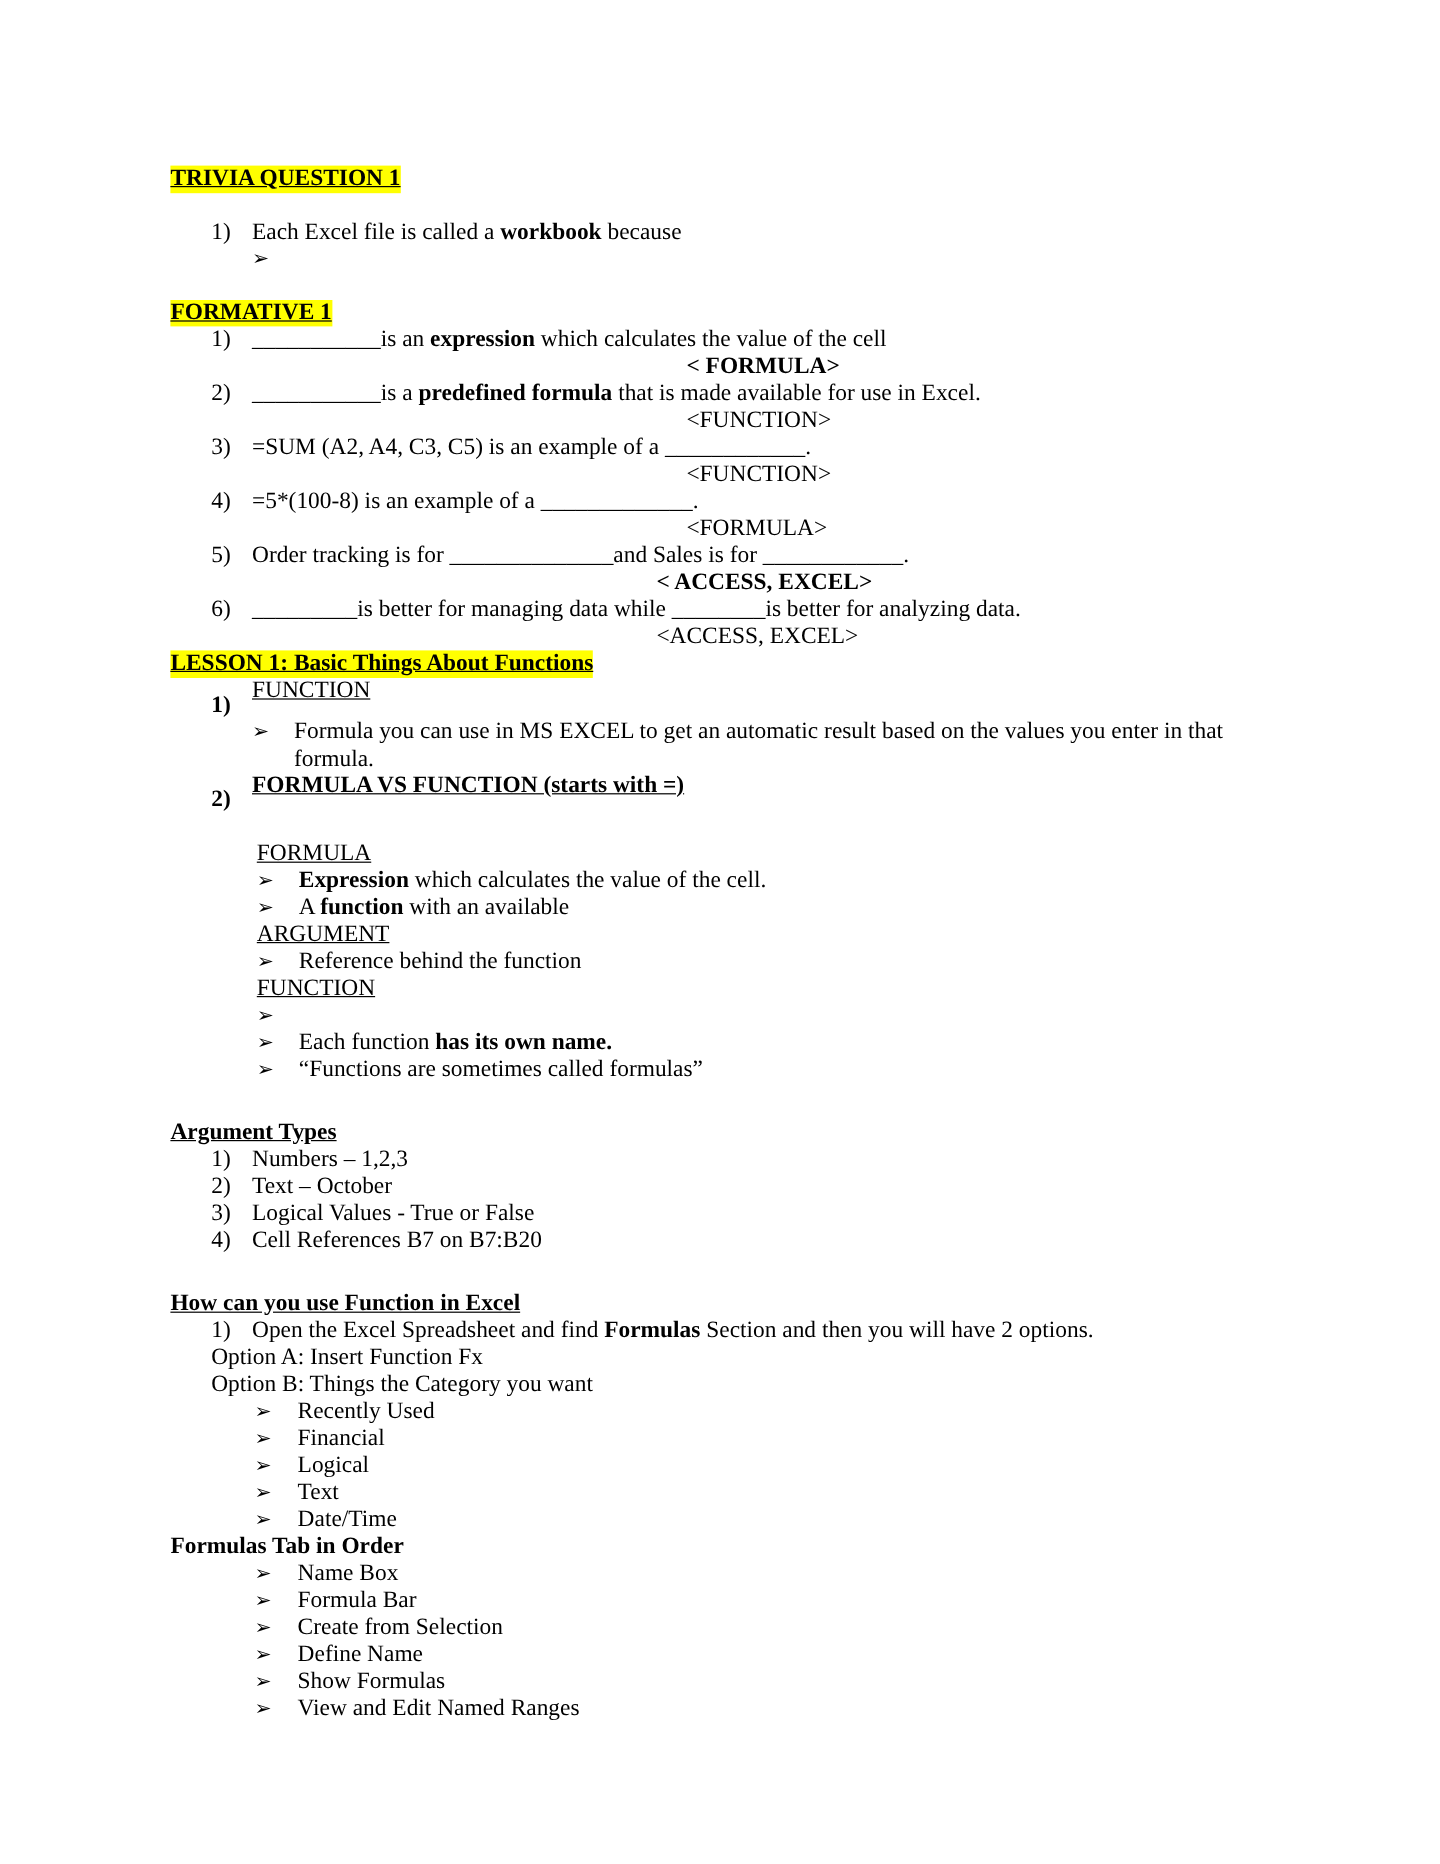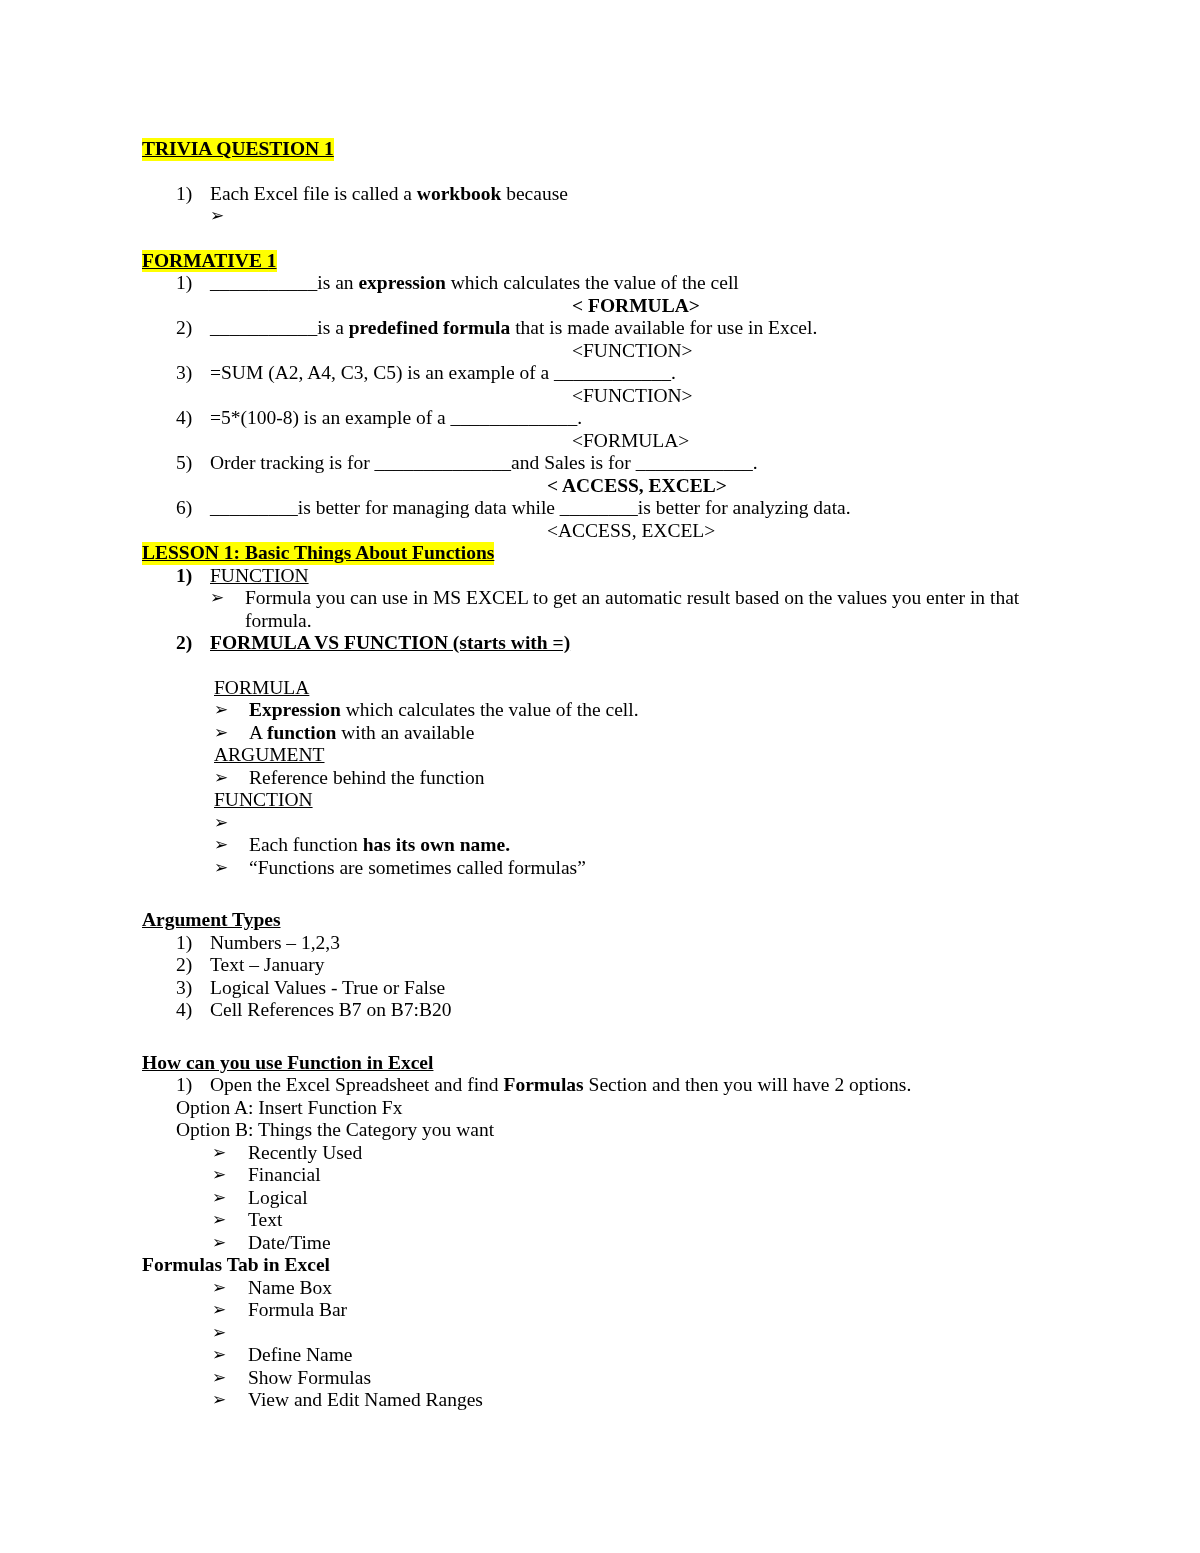--- a/index.html
+++ b/index.html
@@ -22,21 +22,21 @@
     padding: 0;
   }
   .doc {
     position: absolute;
     left: 142px;
     top: 138px;
     width: 930px;
     font-size: 19.5px;
     line-height: 22.5px;
   }
-  .b { font-weight: bold; }
+  .b { font-weight: bold; margin-top: 12px; }
   .u { text-decoration: underline; }
   .bu { font-weight: bold; text-decoration: underline; }
 
   .heading-hl {
     display: inline-block;
     font-weight: bold;
     text-decoration: underline;
     background: #FFFF00;
     white-space: pre;
   }
@@ -231,21 +231,21 @@
     <div>
       <div class="blk">
         <span class="heading-plain">Argument Types</span>
       </div>
       <div class="row num-l1">
         <span class="marker">1)</span>
         <span class="content">Numbers – 1,2,3</span>
       </div>
       <div class="row num-l1">
         <span class="marker">2)</span>
-        <span class="content">Text – January</span>
+        <span class="content">Text – October</span>
       </div>
       <div class="row num-l1">
         <span class="marker">3)</span>
         <span class="content">Logical Values - True or False</span>
       </div>
       <div class="row num-l1">
         <span class="marker">4)</span>
         <span class="content">Cell References B7 on B7:B20</span>
       </div>
     </div>
@@ -280,32 +280,33 @@
         <span class="content">Text</span>
       </div>
       <div class="row arw-l3">
         <span class="marker">➢</span>
         <span class="content">Date/Time</span>
       </div>
     </div>
 
     <div>
       <div class="blk">
-        <span class="heading-bold-only">Formulas Tab in Excel</span>
+        <span class="heading-bold-only">Formulas Tab in Order</span>
       </div>
       <div class="row arw-l3">
         <span class="marker">➢</span>
         <span class="content">Name Box</span>
       </div>
       <div class="row arw-l3">
         <span class="marker">➢</span>
         <span class="content">Formula Bar</span>
       </div>
       <div class="row arw-l3">
         <span class="marker">➢</span>
+        <span class="content">Create from Selection</span>
       </div>
       <div class="row arw-l3">
         <span class="marker">➢</span>
         <span class="content">Define Name</span>
       </div>
       <div class="row arw-l3">
         <span class="marker">➢</span>
         <span class="content">Show Formulas</span>
       </div>
       <div class="row arw-l3">

